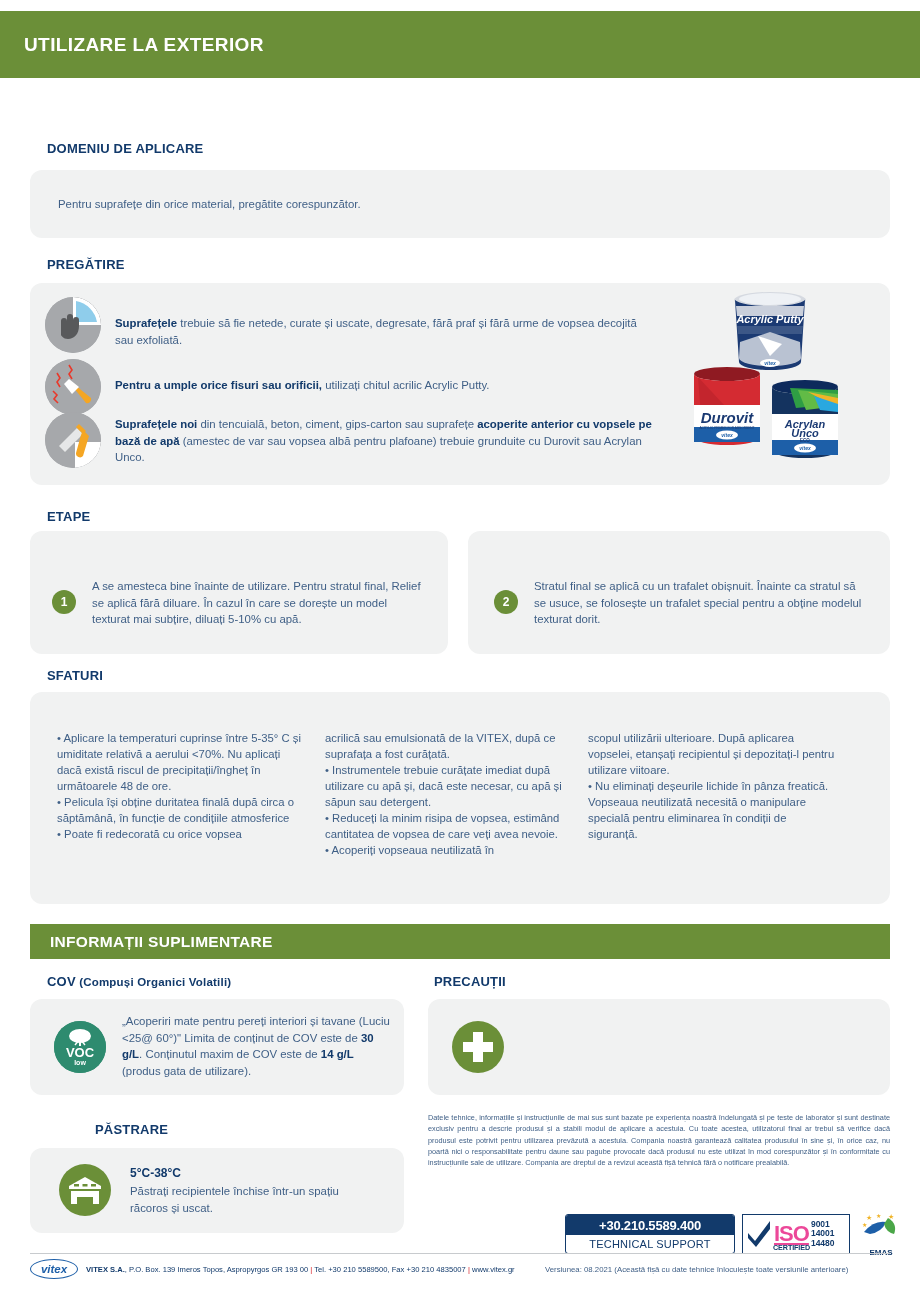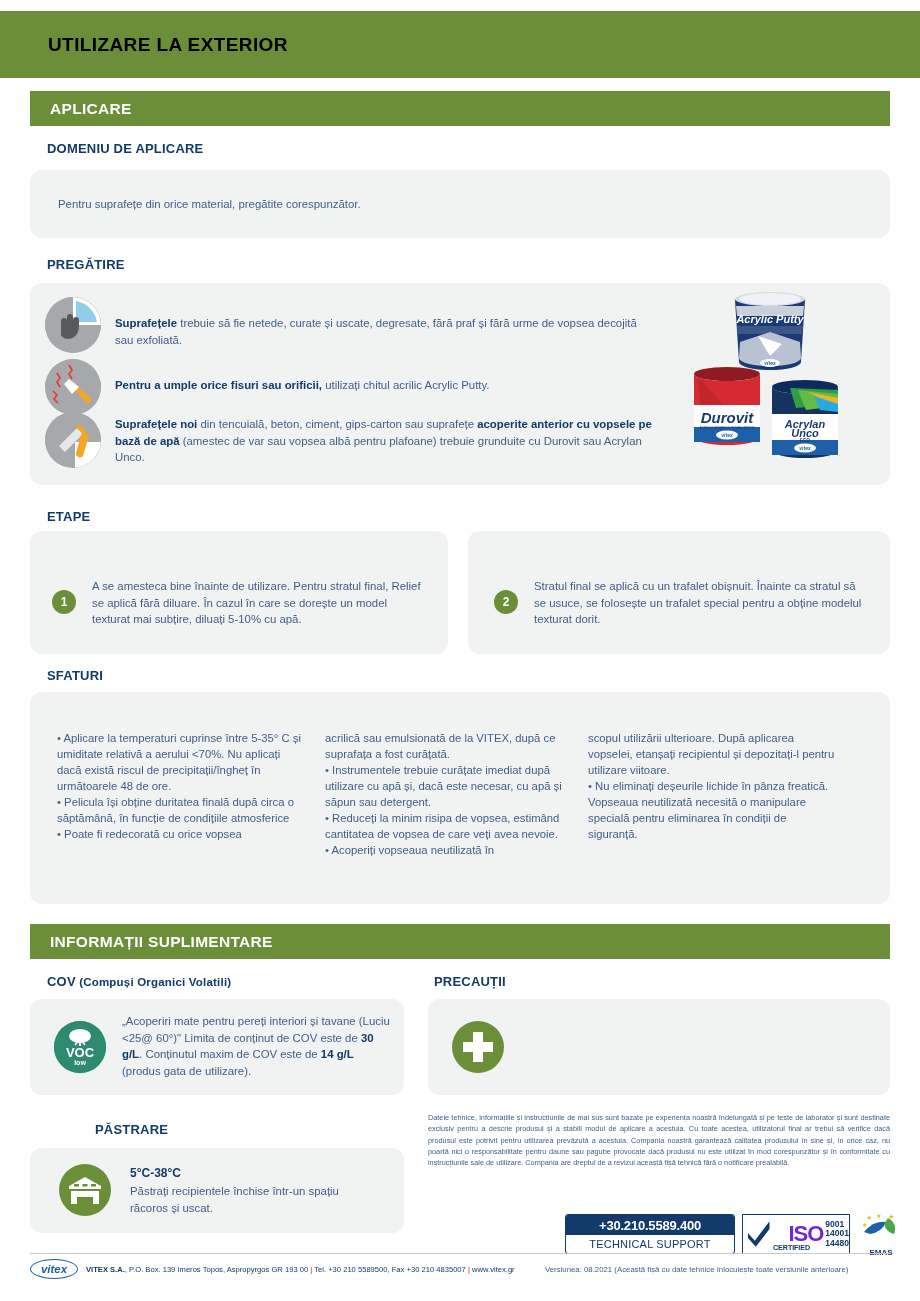--- a/index.html
+++ b/index.html
@@ -12,22 +12,22 @@
   }
   .page { position: relative; width: 920px; height: 1301px; background: #fff; }
 
   
   .top-banner {
     position: absolute; left: 0; top: 11px; width: 920px; height: 67px;
     background: #6b8f38;
     display: flex; align-items: center;
   }
   .top-banner-title {
-    margin-left: 48px;
-    color: #000000;
+    margin-left: 24px;
+    color: #ffffff;
     font-size: 19px;
     font-weight: bold;
     letter-spacing: 0.4px;
   }
 
   
   .section-bar {
     position: absolute; left: 30px; width: 860px; height: 35px;
     background: #6b8f38; display: flex; align-items: center;
   }
@@ -126,22 +126,22 @@
     font-size: 11px; color: #123a6b; letter-spacing: 0.2px;
   }
 
   .iso-box {
     position: absolute; left: 742px; top: 1214px; width: 108px; height: 40px;
     border: 1.5px solid #123a6b; background: #fff;
     display: flex; align-items: center;
   }
   .iso-check { margin-left: 3px; width: 26px; height: 30px; }
   .iso-word {
-    color: #6d28d9; font-size: 22px; font-weight: bold; line-height: 1;
-    letter-spacing: -1px; margin-left: 17px;
+    color: #ec4899; font-size: 22px; font-weight: bold; line-height: 1;
+    letter-spacing: -1px; margin-left: 2px; text-decoration: underline;
   }
   .iso-nums { font-size: 8.5px; color: #123a6b; font-weight: bold; line-height: 1.12; margin-left: 2px; }
   .iso-certified {
     position: absolute; left: 30px; bottom: 1px; font-size: 7.2px;
     font-weight: bold; color: #123a6b; letter-spacing: -0.1px;
   }
 
   .emas-box { position: absolute; left: 858px; top: 1214px; width: 46px; height: 42px; }
   .emas-label { font-size: 8px; font-weight: bold; color: #123a6b; text-align: center; }
 
@@ -155,23 +155,20 @@
 </style>
 </head>
 <body>
 
 <div class="page">
 
   <div class="top-banner">
     <div class="top-banner-title">UTILIZARE LA EXTERIOR</div>
   </div>
 
-  <div class="section-bar" style="top:91px;">
-    <div class="section-bar-title">APLICARE</div>
-  </div>
 
   <div class="sub-head" style="left:47px; top:141px;">DOMENIU DE APLICARE</div>
   <div class="panel" style="left:30px; top:170px; width:860px; height:68px;"></div>
   <div class="body-text" style="position:absolute; left:58px; top:196px; width:700px;">Pentru suprafețe din orice material, pregătite corespunzător.</div>
 
   <div class="sub-head" style="left:47px; top:257px;">PREGĂTIRE</div>
   <div class="panel" style="left:30px; top:283px; width:860px; height:202px;"></div>
 
   <div class="prep-row" style="left:45px; top:359px; width:610px;">
     <div class="prep-icon">

